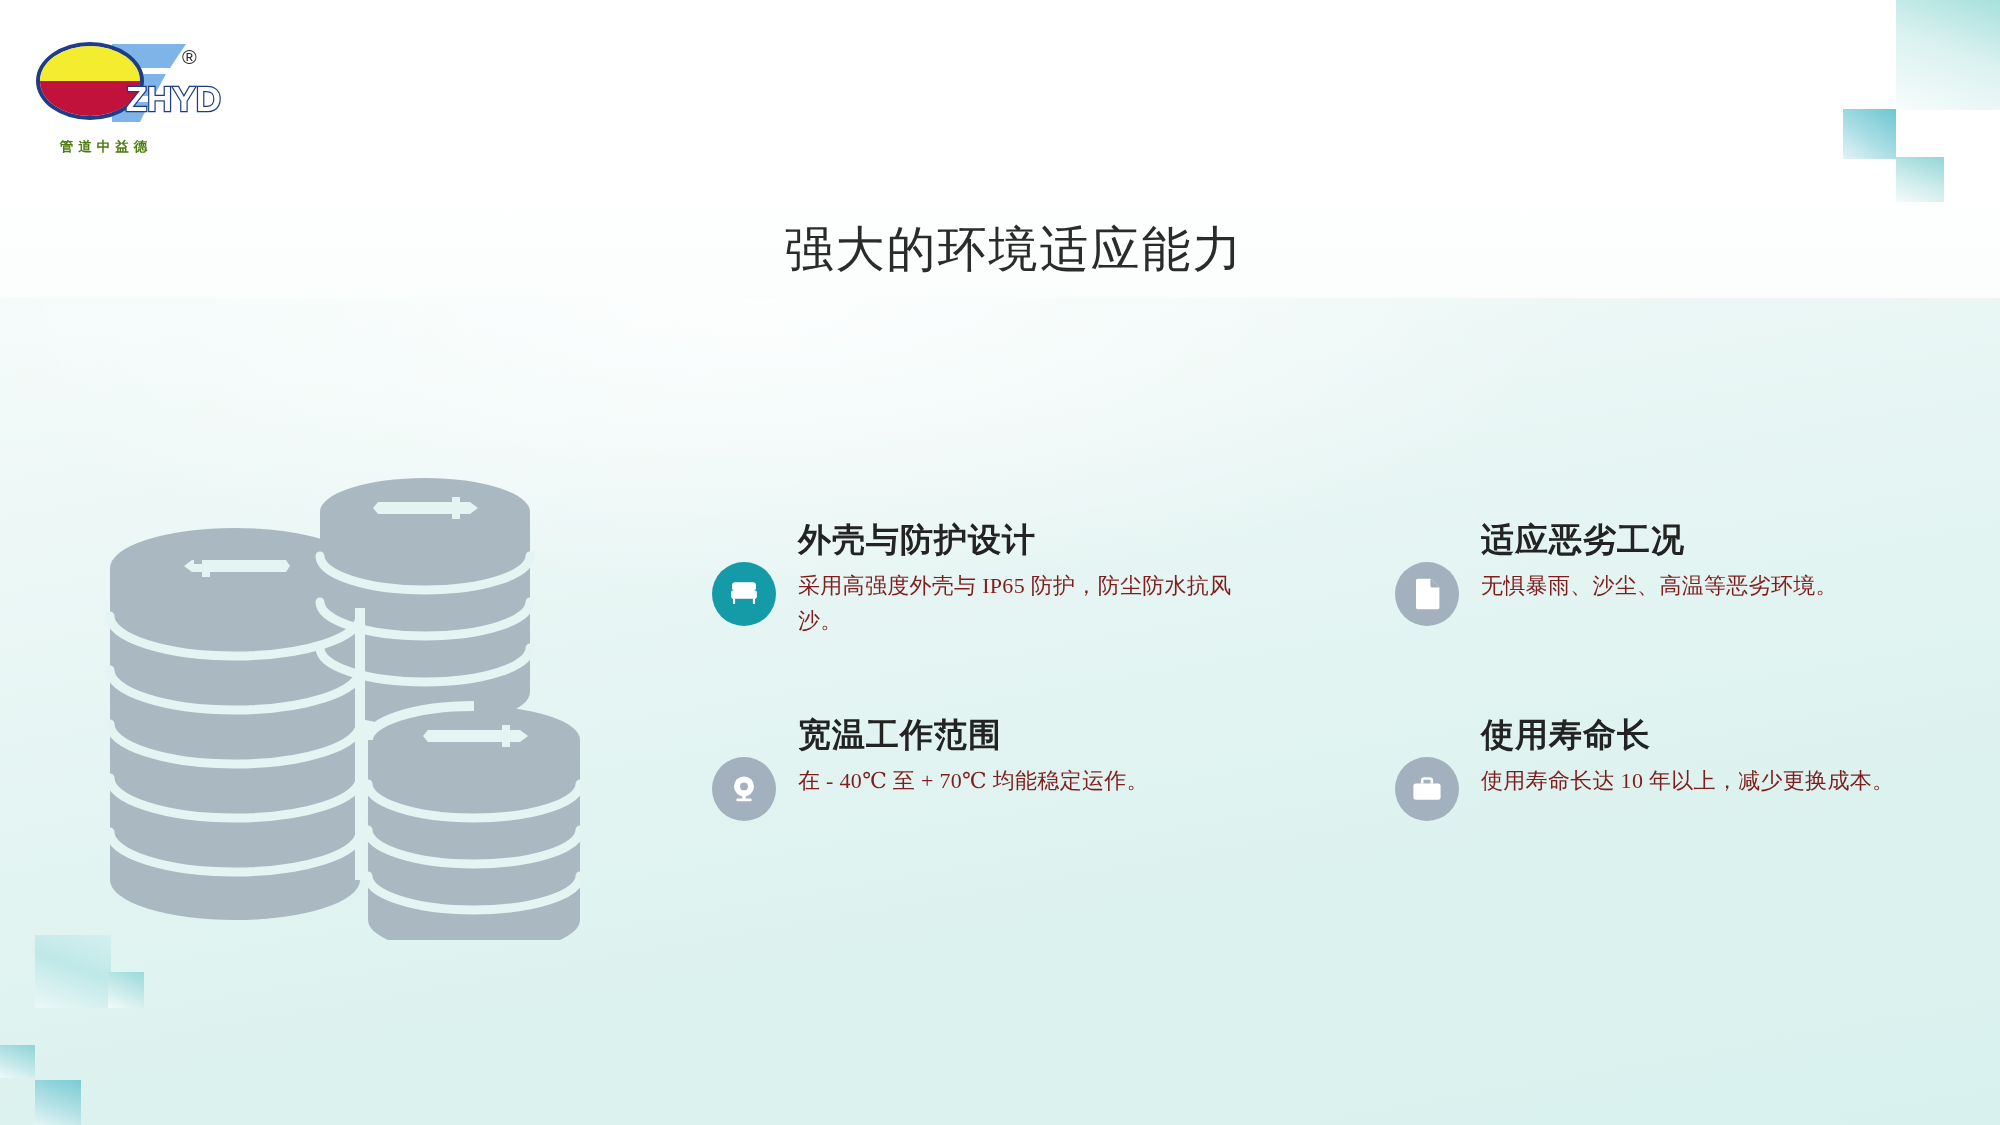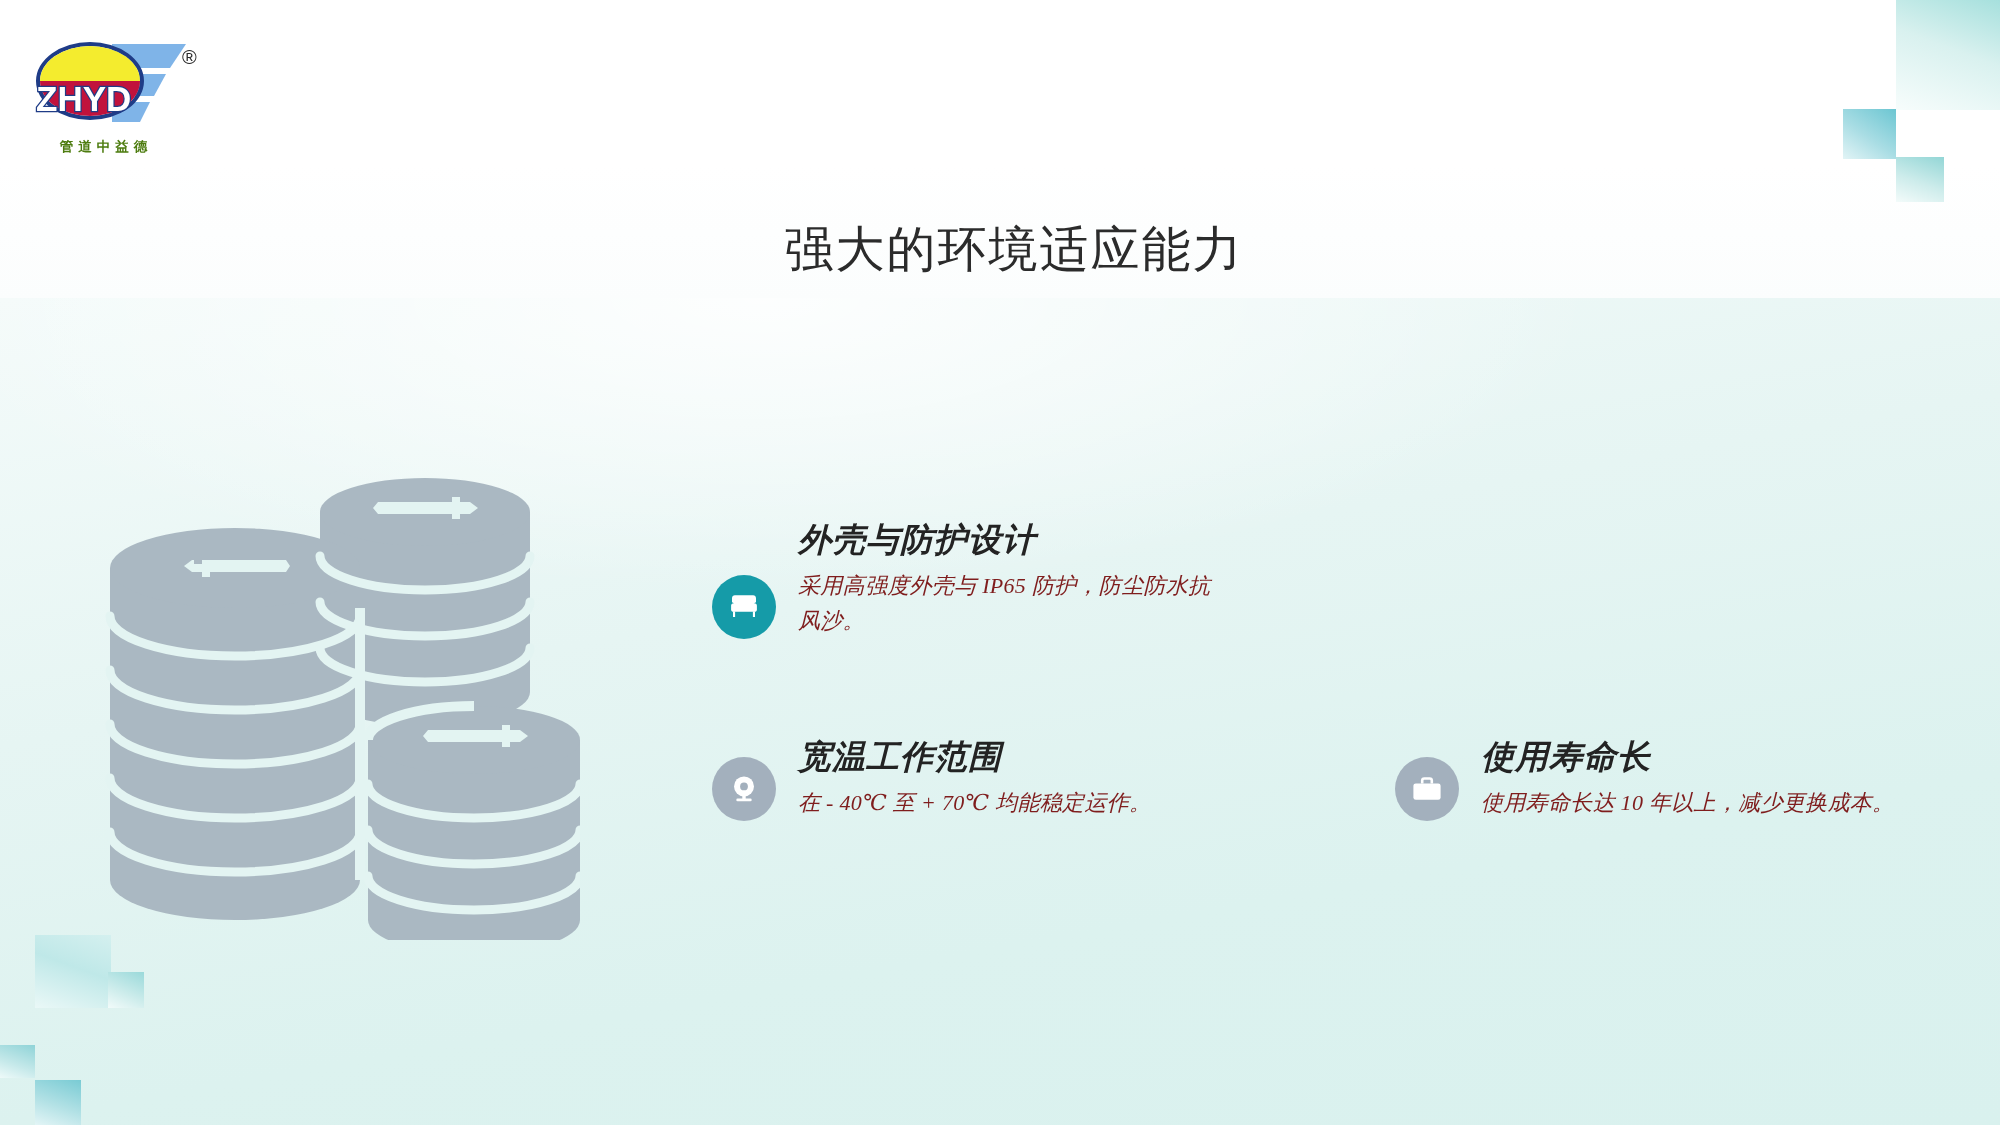--- a/index.html
+++ b/index.html
@@ -106,21 +106,21 @@
   .logo-half-bot {
     position: absolute;
     left: 0; bottom: 0; width: 100%; height: 50%;
     background: #c1123c;
   }
   .logo-text {
     position: absolute;
     left: 0; top: 50%;
     transform: translateY(-52%);
     width: 100%;
-    text-align: left;
+    text-align: right;
     font-family: "Liberation Sans", sans-serif;
     font-weight: 700;
     font-size: 35px;
     letter-spacing: 0px;
     color: #ffffff;
     -webkit-text-stroke: 2.5px #1f3c87;
     paint-order: stroke fill;
     line-height: 1;
   }
   .logo-reg {
@@ -174,23 +174,22 @@
   }
   .feature-row {
     display: flex;
     gap: 126px;
   }
   .feature-row + .feature-row {
     margin-top: 76px;
   }
   .feature {
     display: flex;
-    align-items: flex-end;
+    align-items: flex-start;
     width: 557px;
-    font-style: italic;
   }
   .feature-icon {
     flex: 0 0 auto;
     width: 64px;
     height: 64px;
     border-radius: 50%;
     margin-top: 42px;
     display: flex;
     align-items: center;
     justify-content: center;
@@ -316,20 +315,32 @@
             <rect x="4.0" y="17.4" width="2.1" height="5.6" fill="#ffffff"></rect>
             <rect x="23.9" y="17.4" width="2.1" height="5.6" fill="#ffffff"></rect>
           </svg>
         </div>
         <div class="feature-body">
           <div class="feature-title">外壳与防护设计</div>
           <div class="feature-desc">采用高强度外壳与 IP65 防护，防尘防水抗风沙。</div>
         </div>
       </div>
 
+      <div class="feature">
+        <div class="feature-icon" style="background:#a3b0bd">
+          <svg width="28" height="32" viewBox="0 0 28 32">
+            <path fill="#ffffff" d="M3 2.6 C3 1.6 3.8 0.8 4.8 0.8 H17.4 L26.4 9.6 V29.4 C26.4 30.4 25.6 31.2 24.6 31.2 H4.8 C3.8 31.2 3 30.4 3 29.4 Z"></path>
+            <path fill="#a3b0bd" d="M17.4 0.8 L26.4 9.6 H19.2 C18.2 9.6 17.4 8.8 17.4 7.8 Z"></path>
+          </svg>
+        </div>
+        <div class="feature-body">
+          <div class="feature-title">适应恶劣工况</div>
+          <div class="feature-desc">无惧暴雨、沙尘、高温等恶劣环境。</div>
+        </div>
+      </div>
 
     </div>
 
     <div class="feature-row">
 
       <div class="feature">
         <div class="feature-icon" style="background:#a3b0bd">
           <svg width="30" height="30" viewBox="0 0 30 30">
             <circle cx="15" cy="12.4" r="10" fill="#ffffff"></circle>
             <circle cx="15" cy="12.4" r="3.9" fill="#a3b0bd"></circle>

